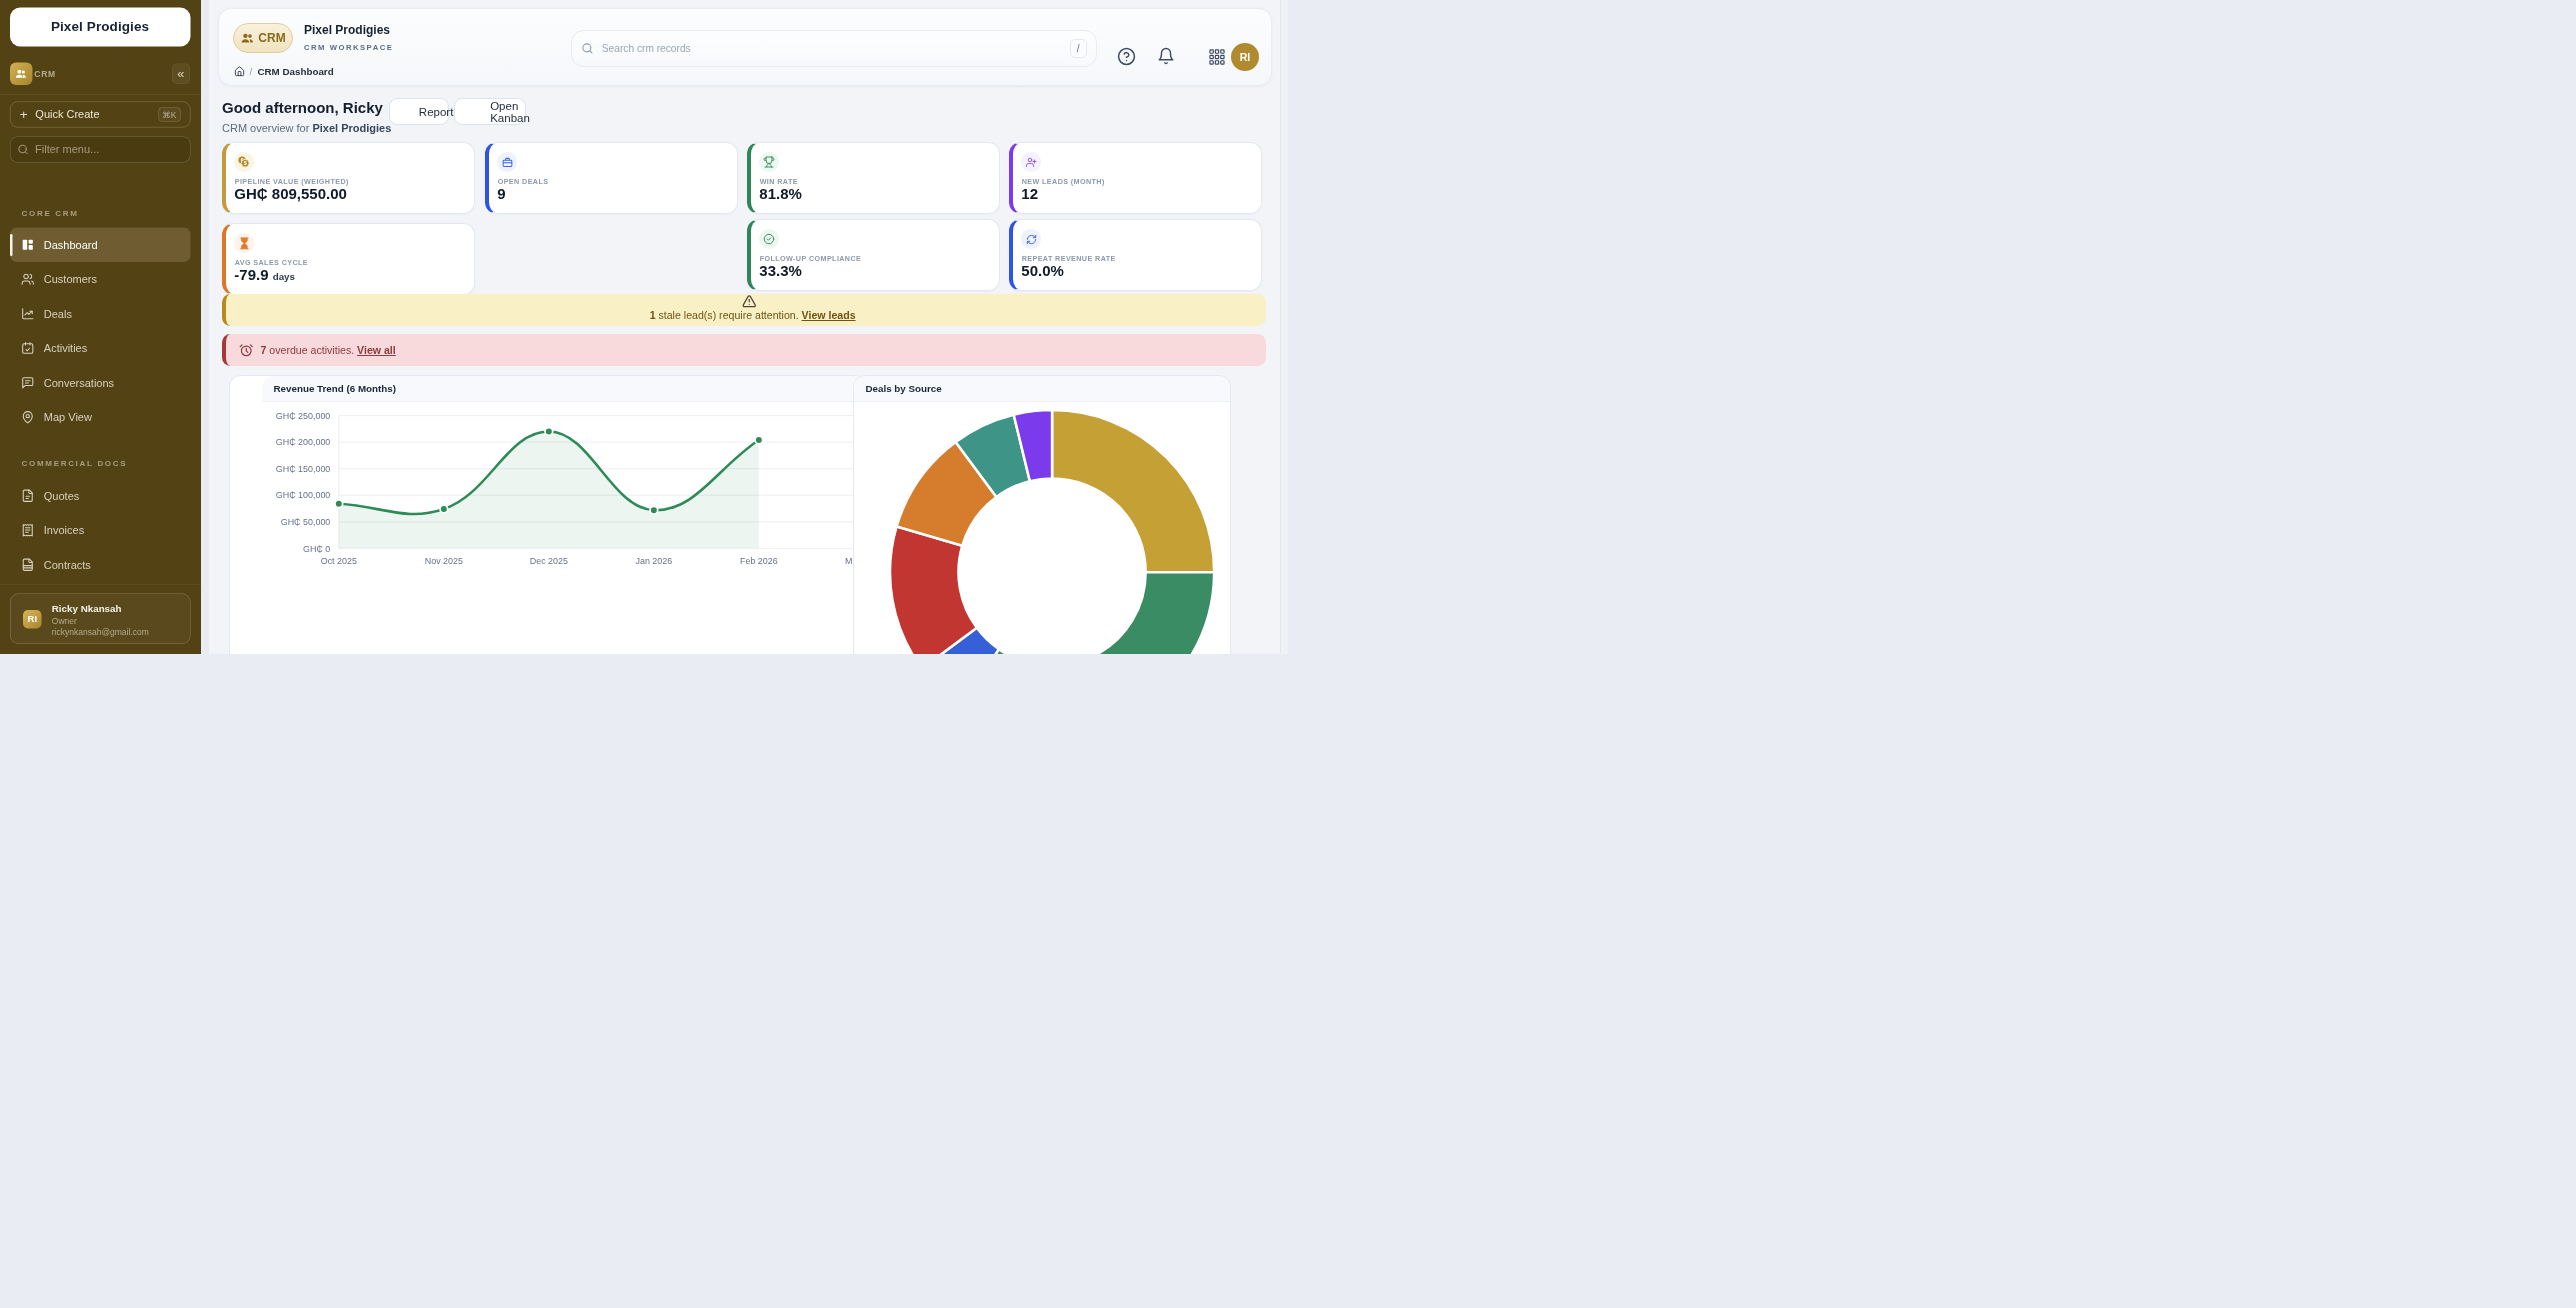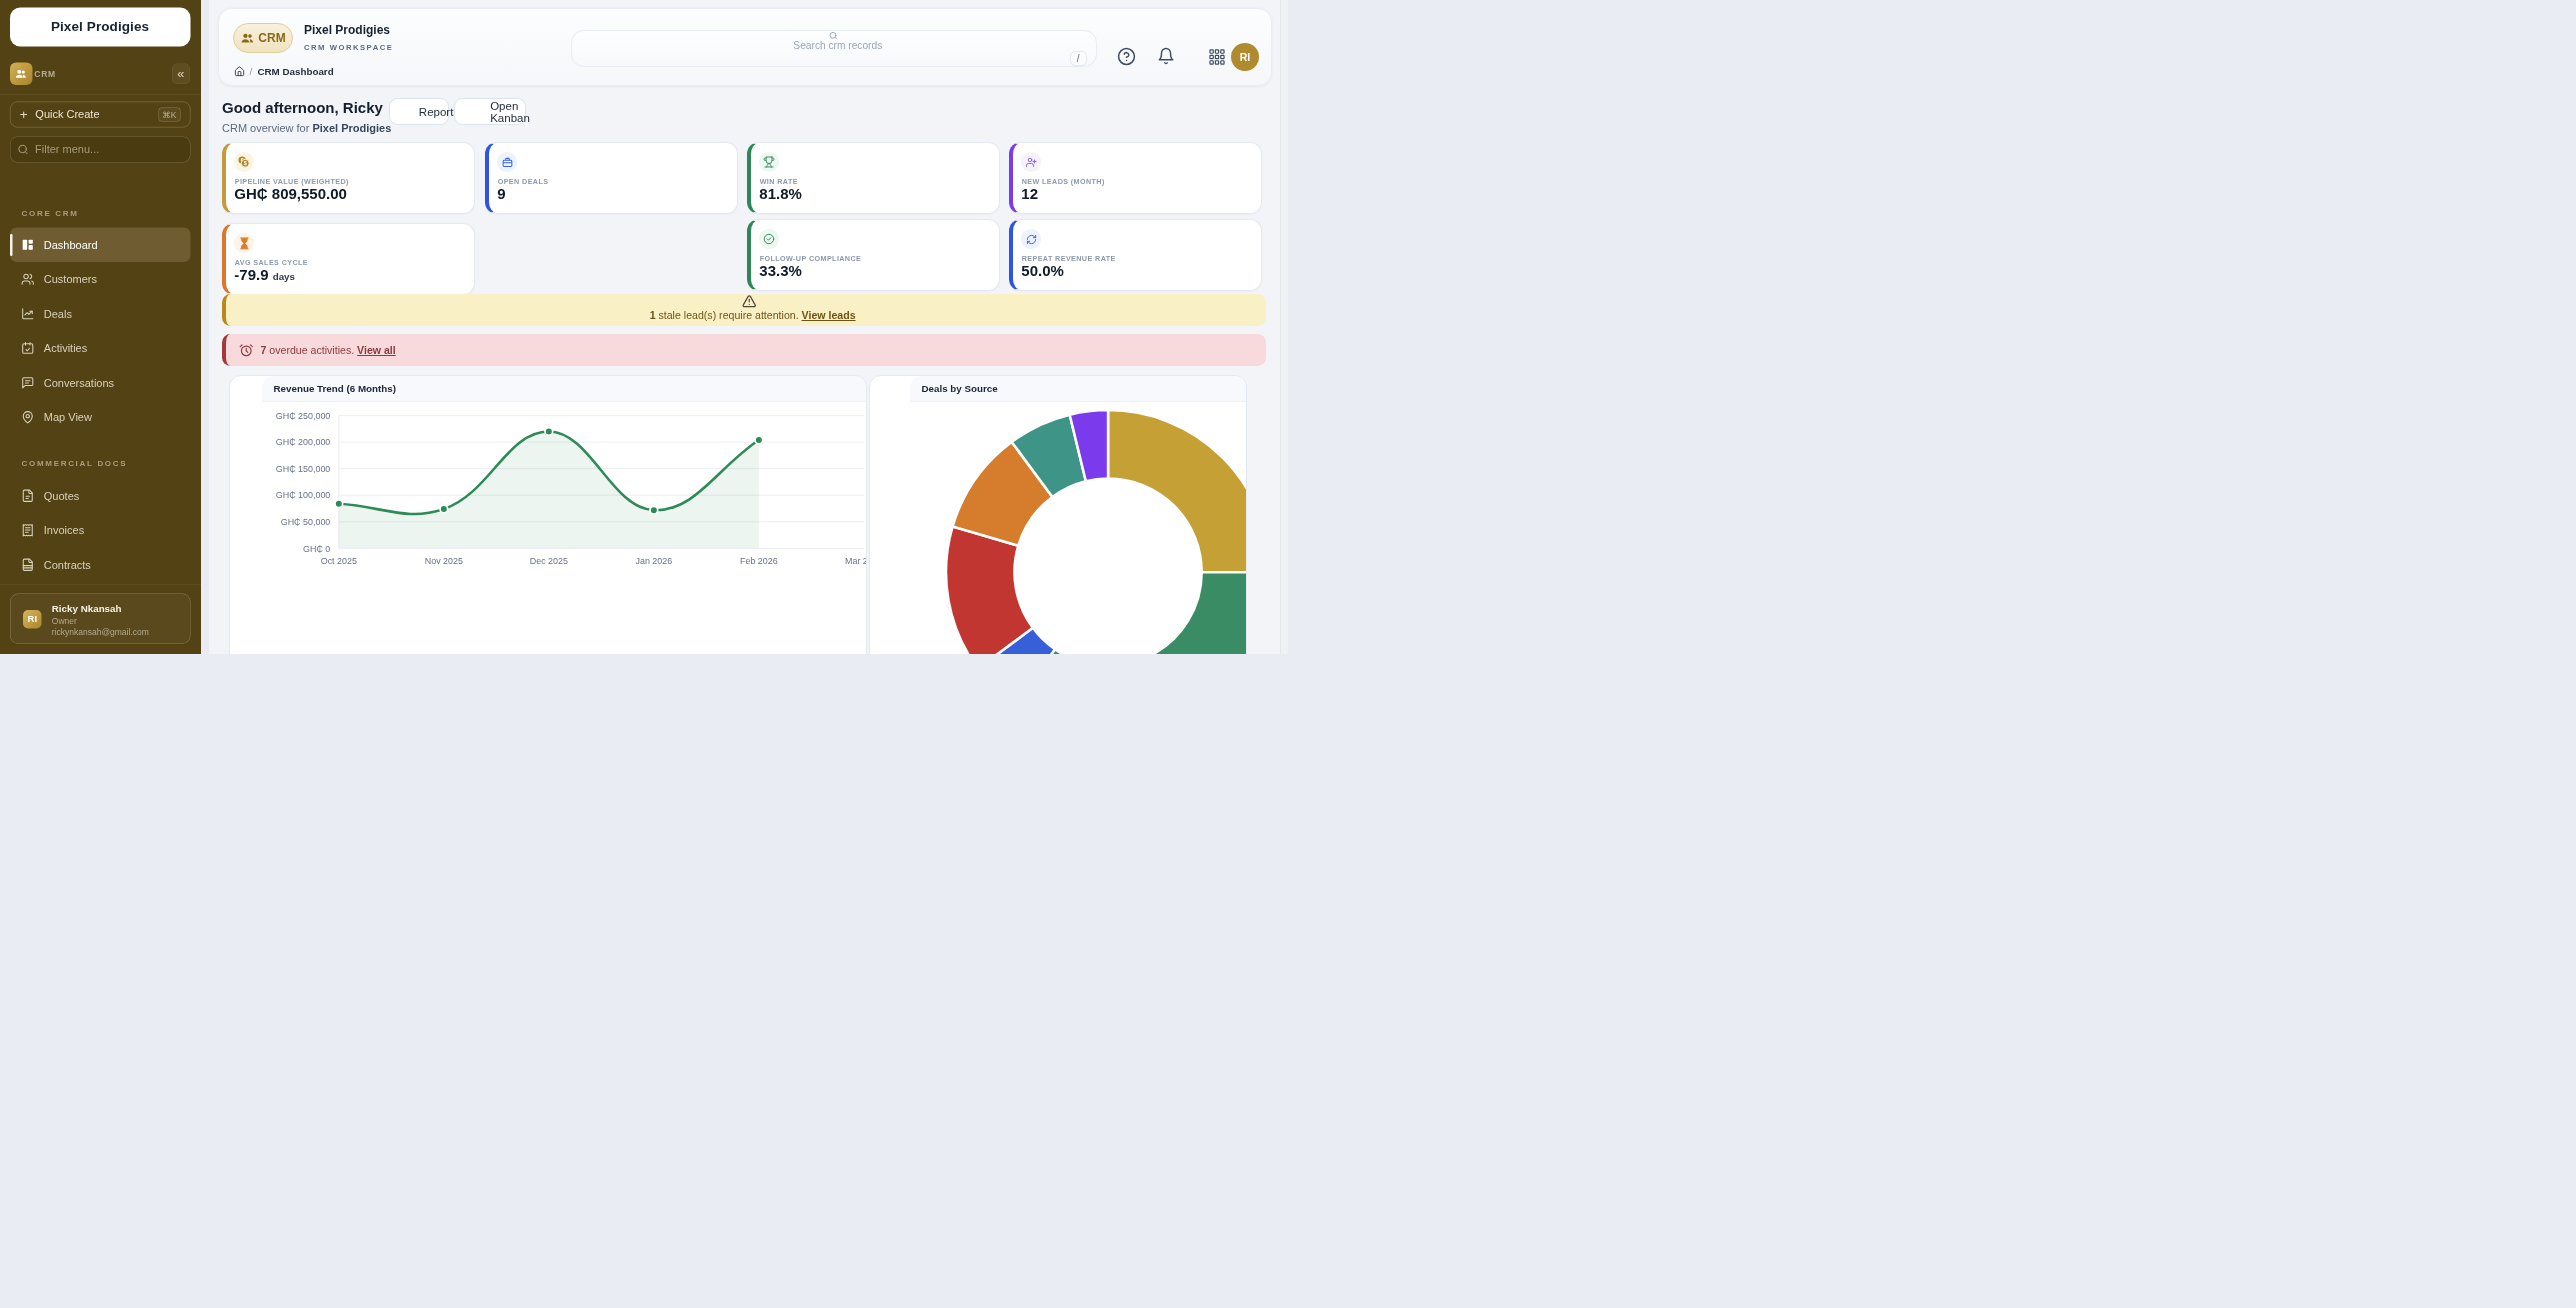--- a/index.html
+++ b/index.html
@@ -52,21 +52,21 @@
 .headercard { position:absolute; left:17px; top:7.7px; width:1054px; height:78px; border-radius:13.6px;
   background:linear-gradient(180deg,#fcfdfe,#f5f7fa); border:0.9px solid #e8ecf3; box-shadow:0 0.9px 2.6px rgba(20,30,50,.05); }
 .crmpill { position:absolute; left:13.6px; top:14.5px; width:60px; height:30px; border-radius:15.3px;
   background:linear-gradient(180deg,#f9f1dd,#f0e3bf); border:0.9px solid #e0cd9c; }
 .pill-inner { display:flex; align-items:center; justify-content:center; height:100%; gap:4.3px; color:#8a6a1a; font-weight:700; font-size:12px; }
 .htitle { position:absolute; left:85px; top:15.3px; font-size:12px; line-height:1; font-weight:700; color:#18212f; }
 .hsub { position:absolute; left:85px; top:35px; font-size:7.7px; line-height:1; font-weight:700; letter-spacing:1.5px; color:#5d6c82; }
 .breadcrumb { position:absolute; left:14.5px; top:55px; height:15.3px; display:flex; align-items:center; gap:5.1px; font-size:9.8px; color:#27303f; font-weight:700;}
 .breadcrumb .sep { color:#8e99a9; font-weight:400; }
 .search { position:absolute; left:352px; top:21px; width:526px; height:37px; border-radius:12.8px;
-  background:linear-gradient(180deg,#fdfeff,#f7f9fc); border:0.9px solid #e7ebf2; display:flex; align-items:center; padding:0 9.4px 0 8.5px;flex-direction:column; }
+  background:linear-gradient(180deg,#fdfeff,#f7f9fc); border:0.9px solid #e7ebf2; display:flex; align-items:center; padding:0 9.4px 0 8.5px; }
 .search .ph { color:#9aa5b6; font-size:10.2px; margin-left:8.5px; }
 .slash { margin-left:auto; width:17px; height:19px; border:0.9px solid #e4e9f0; background:#fbfcfd; border-radius:5.1px;
   color:#5f6c7f; font-size:10.2px; display:flex; align-items:center; justify-content:center; }
 .avatar { width:28px; height:28px; border-radius:50%; background:#b08a2e; color:#fff; font-size:10.6px; font-weight:700;
   display:flex; align-items:center; justify-content:center; }
 
 .greet { position:absolute; left:21px; top:100px; font-size:15px; line-height:1; font-weight:700; color:#141f2e; letter-spacing:0;}
 .gbtn { position:absolute; top:98px; height:27px; border-radius:8.5px; border:0.9px solid #dde3ed; background:#fff;
   font-size:11.5px; color:#1f2937; font-weight:500; display:flex; align-items:center; justify-content:center;padding-left:40px; }
 .subtitle { position:absolute; left:21px; top:122px; font-size:11px; line-height:1.15; color:#5b6b80; }
@@ -363,21 +363,21 @@
       <g fill="#2e8b57" stroke="#fff" stroke-width="2">
         <circle cx="90.0" cy="119.6" r="4.5"></circle>
         <circle cx="213.4" cy="125.8" r="4.5"></circle>
         <circle cx="336.8" cy="34.7" r="4.5"></circle>
         <circle cx="460.2" cy="127.1" r="4.5"></circle>
         <circle cx="583.6" cy="44.7" r="4.5"></circle>
       </g>
     </svg>
   </div>
 
-  <div class="chartcard" style="left:668px;width:378px;padding-left:40px;">
+  <div class="chartcard" style="left:652px;width:378px;">
     <div class="chead">Deals by Source</div>
     <svg width="397" height="314" viewBox="0 0 466 369">
       <path d="M232.5 9.5 A190.5 190.5 0 0 1 423.0 200.0 L342.5 200.0 A110.0 110.0 0 0 0 232.5 90.0 Z" fill="#C5A035" stroke="#fff" stroke-width="3"></path>
       <path d="M423.0 200.0 A190.5 190.5 0 0 1 124.3 356.8 L170.0 290.5 A110.0 110.0 0 0 0 342.5 200.0 Z" fill="#3A8C64" stroke="#fff" stroke-width="3"></path>
       <path d="M124.3 356.8 A190.5 190.5 0 0 1 79.4 313.3 L144.1 265.4 A110.0 110.0 0 0 0 170.0 290.5 Z" fill="#3560D8" stroke="#fff" stroke-width="3"></path>
       <path d="M79.4 313.3 A190.5 190.5 0 0 1 49.8 146.2 L127.0 168.9 A110.0 110.0 0 0 0 144.1 265.4 Z" fill="#C23631" stroke="#fff" stroke-width="3"></path>
       <path d="M49.8 146.2 A190.5 190.5 0 0 1 119.2 46.9 L167.1 111.6 A110.0 110.0 0 0 0 127.0 168.9 Z" fill="#D67D2D" stroke="#fff" stroke-width="3"></path>
       <path d="M119.2 46.9 A190.5 190.5 0 0 1 187.4 14.9 L206.4 93.1 A110.0 110.0 0 0 0 167.1 111.6 Z" fill="#3F9488" stroke="#fff" stroke-width="3"></path>
       <path d="M187.4 14.9 A190.5 190.5 0 0 1 232.5 9.5 L232.5 90.0 A110.0 110.0 0 0 0 206.4 93.1 Z" fill="#7C3AED" stroke="#fff" stroke-width="3"></path>
     </svg>

